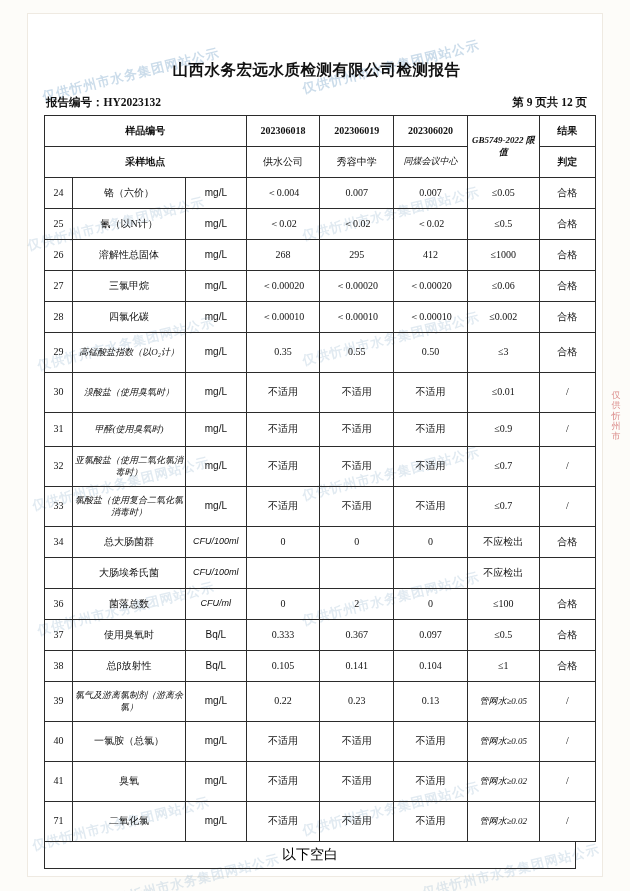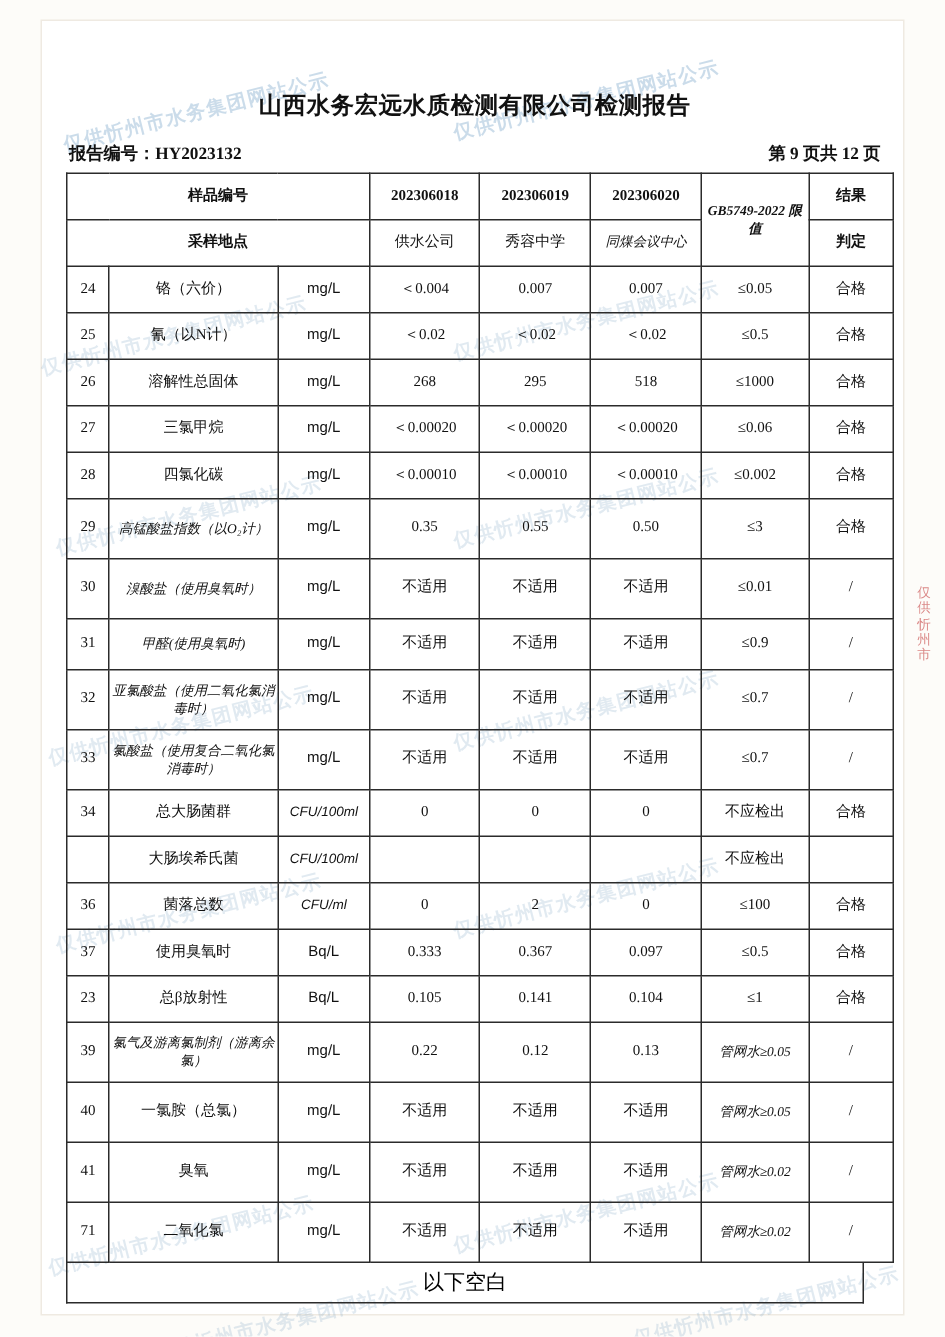--- a/index.html
+++ b/index.html
@@ -180,21 +180,21 @@
           <td>＜0.02</td>
           <td>≤0.5</td>
           <td>合格</td>
         </tr>
         <tr>
           <td>26</td>
           <td class="item-ctr">溶解性总固体</td>
           <td class="c-unit">mg/L</td>
           <td>268</td>
           <td>295</td>
-          <td>518</td>
+          <td>412</td>
           <td>≤1000</td>
           <td>合格</td>
         </tr>
         <tr>
           <td>27</td>
           <td class="item-ctr">三氯甲烷</td>
           <td class="c-unit">mg/L</td>
           <td>＜0.00020</td>
           <td>＜0.00020</td>
           <td>＜0.00020</td>
@@ -295,35 +295,35 @@
           <td>37</td>
           <td class="item-ctr">使用臭氧时</td>
           <td class="c-unit">Bq/L</td>
           <td>0.333</td>
           <td>0.367</td>
           <td>0.097</td>
           <td>≤0.5</td>
           <td>合格</td>
         </tr>
         <tr>
-          <td>23</td>
+          <td>38</td>
           <td class="item-ctr">总β放射性</td>
           <td class="c-unit">Bq/L</td>
           <td>0.105</td>
           <td>0.141</td>
           <td>0.104</td>
           <td>≤1</td>
           <td>合格</td>
         </tr>
         <tr class="taller">
           <td>39</td>
           <td class="item-ctr small">氯气及游离氯制剂（游离余氯）</td>
           <td class="c-unit">mg/L</td>
           <td>0.22</td>
-          <td>0.12</td>
+          <td>0.23</td>
           <td>0.13</td>
           <td class="small">管网水≥0.05</td>
           <td>/</td>
         </tr>
         <tr class="taller">
           <td>40</td>
           <td class="item-ctr">一氯胺（总氯）</td>
           <td class="c-unit">mg/L</td>
           <td>不适用</td>
           <td>不适用</td>

